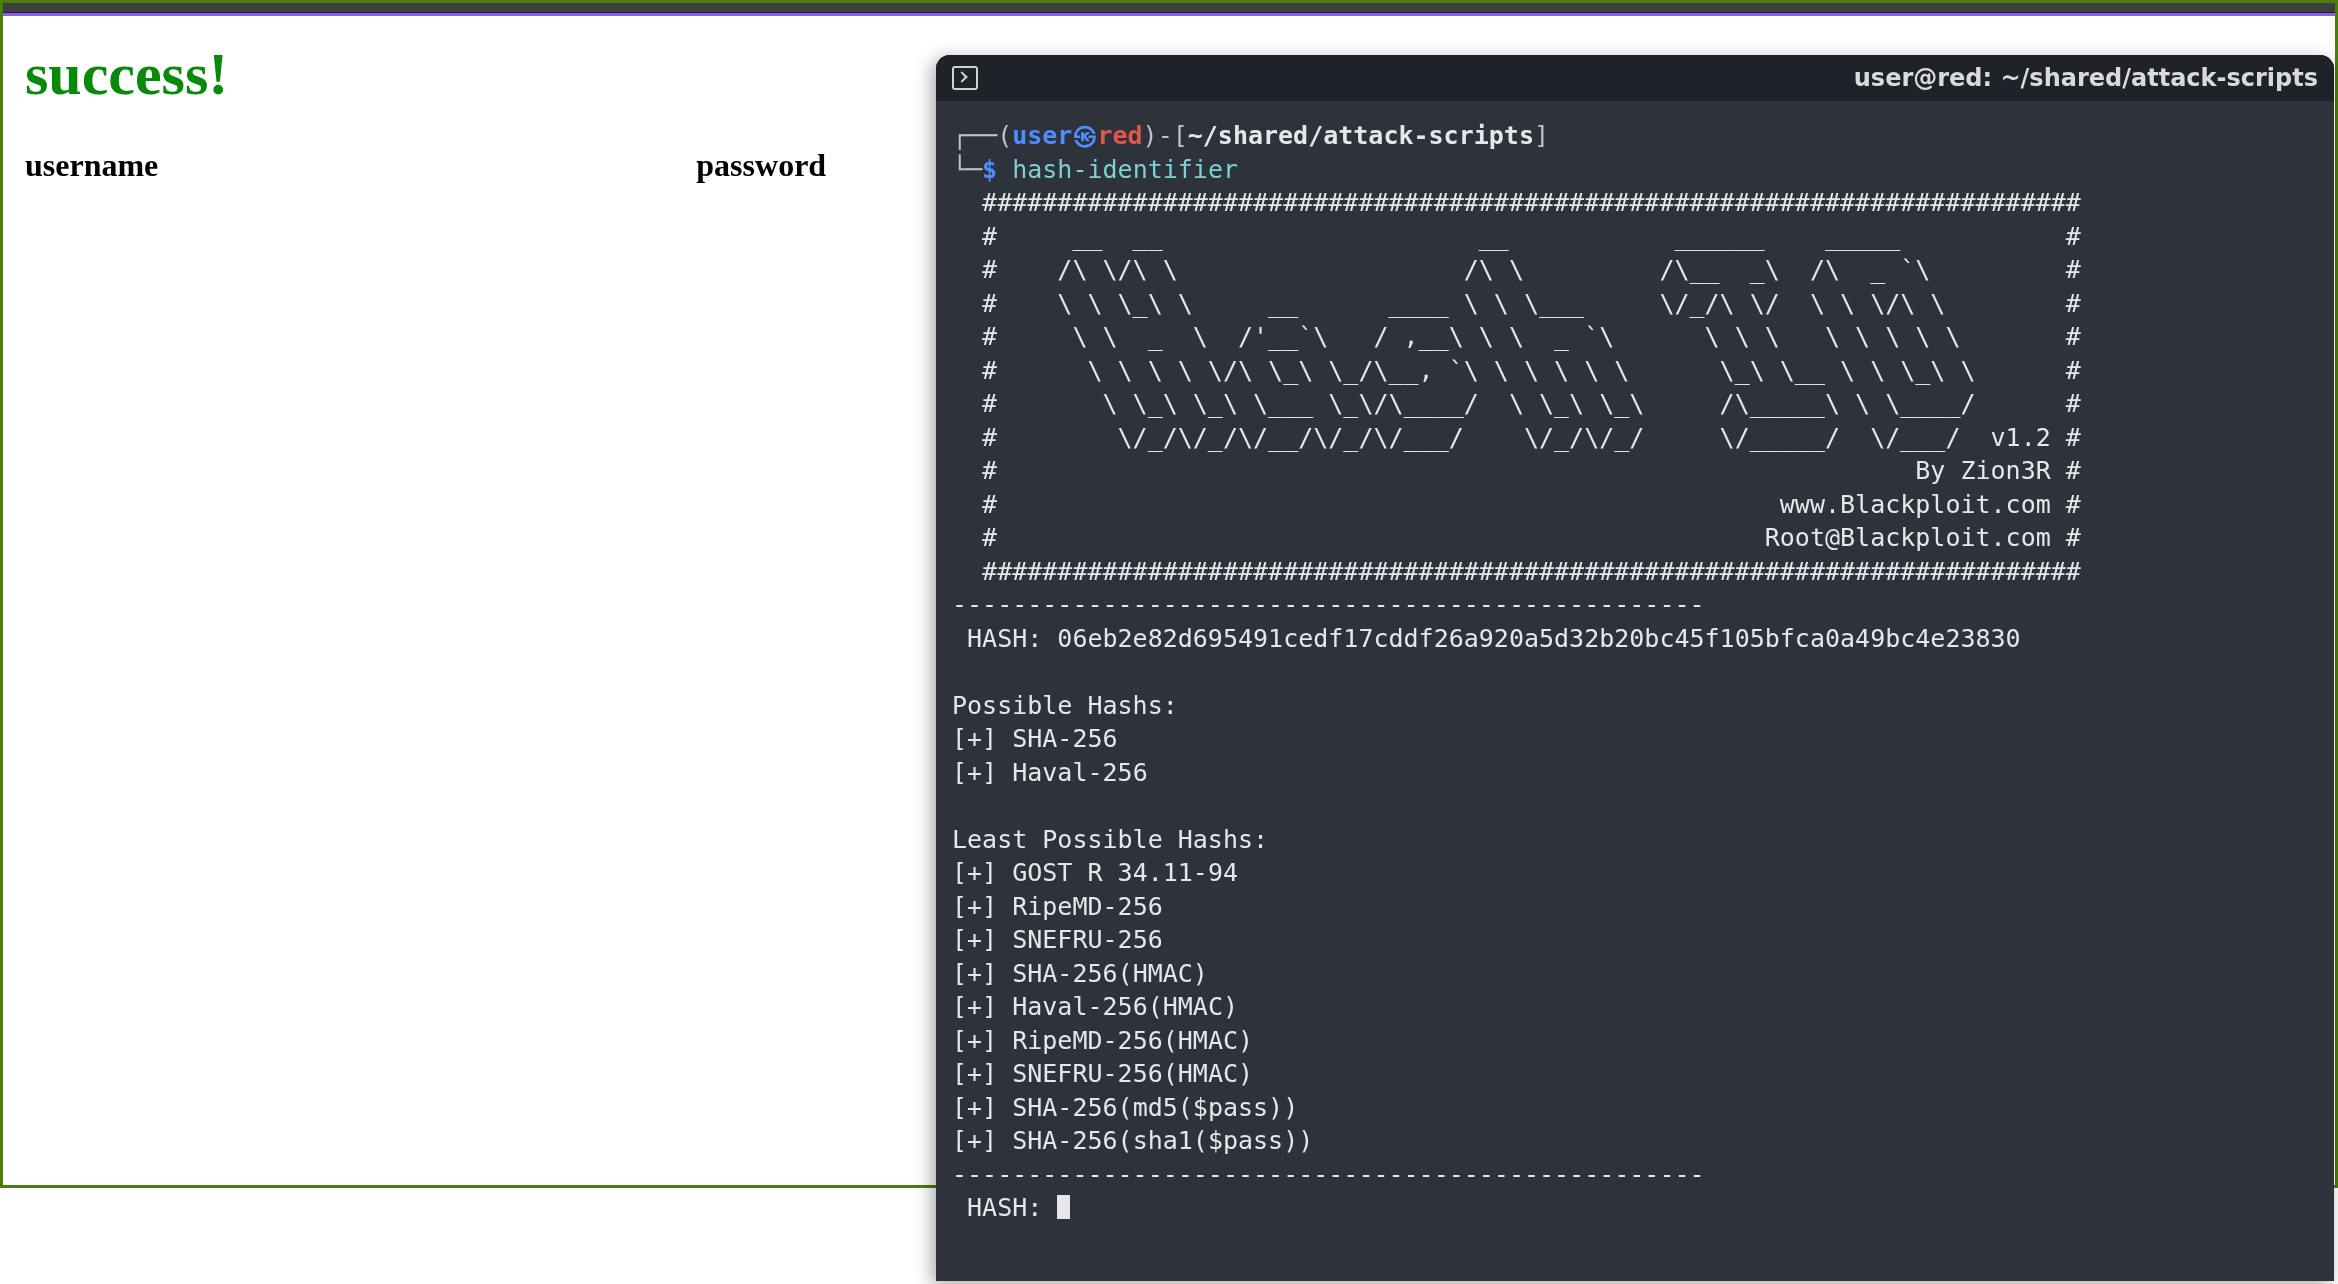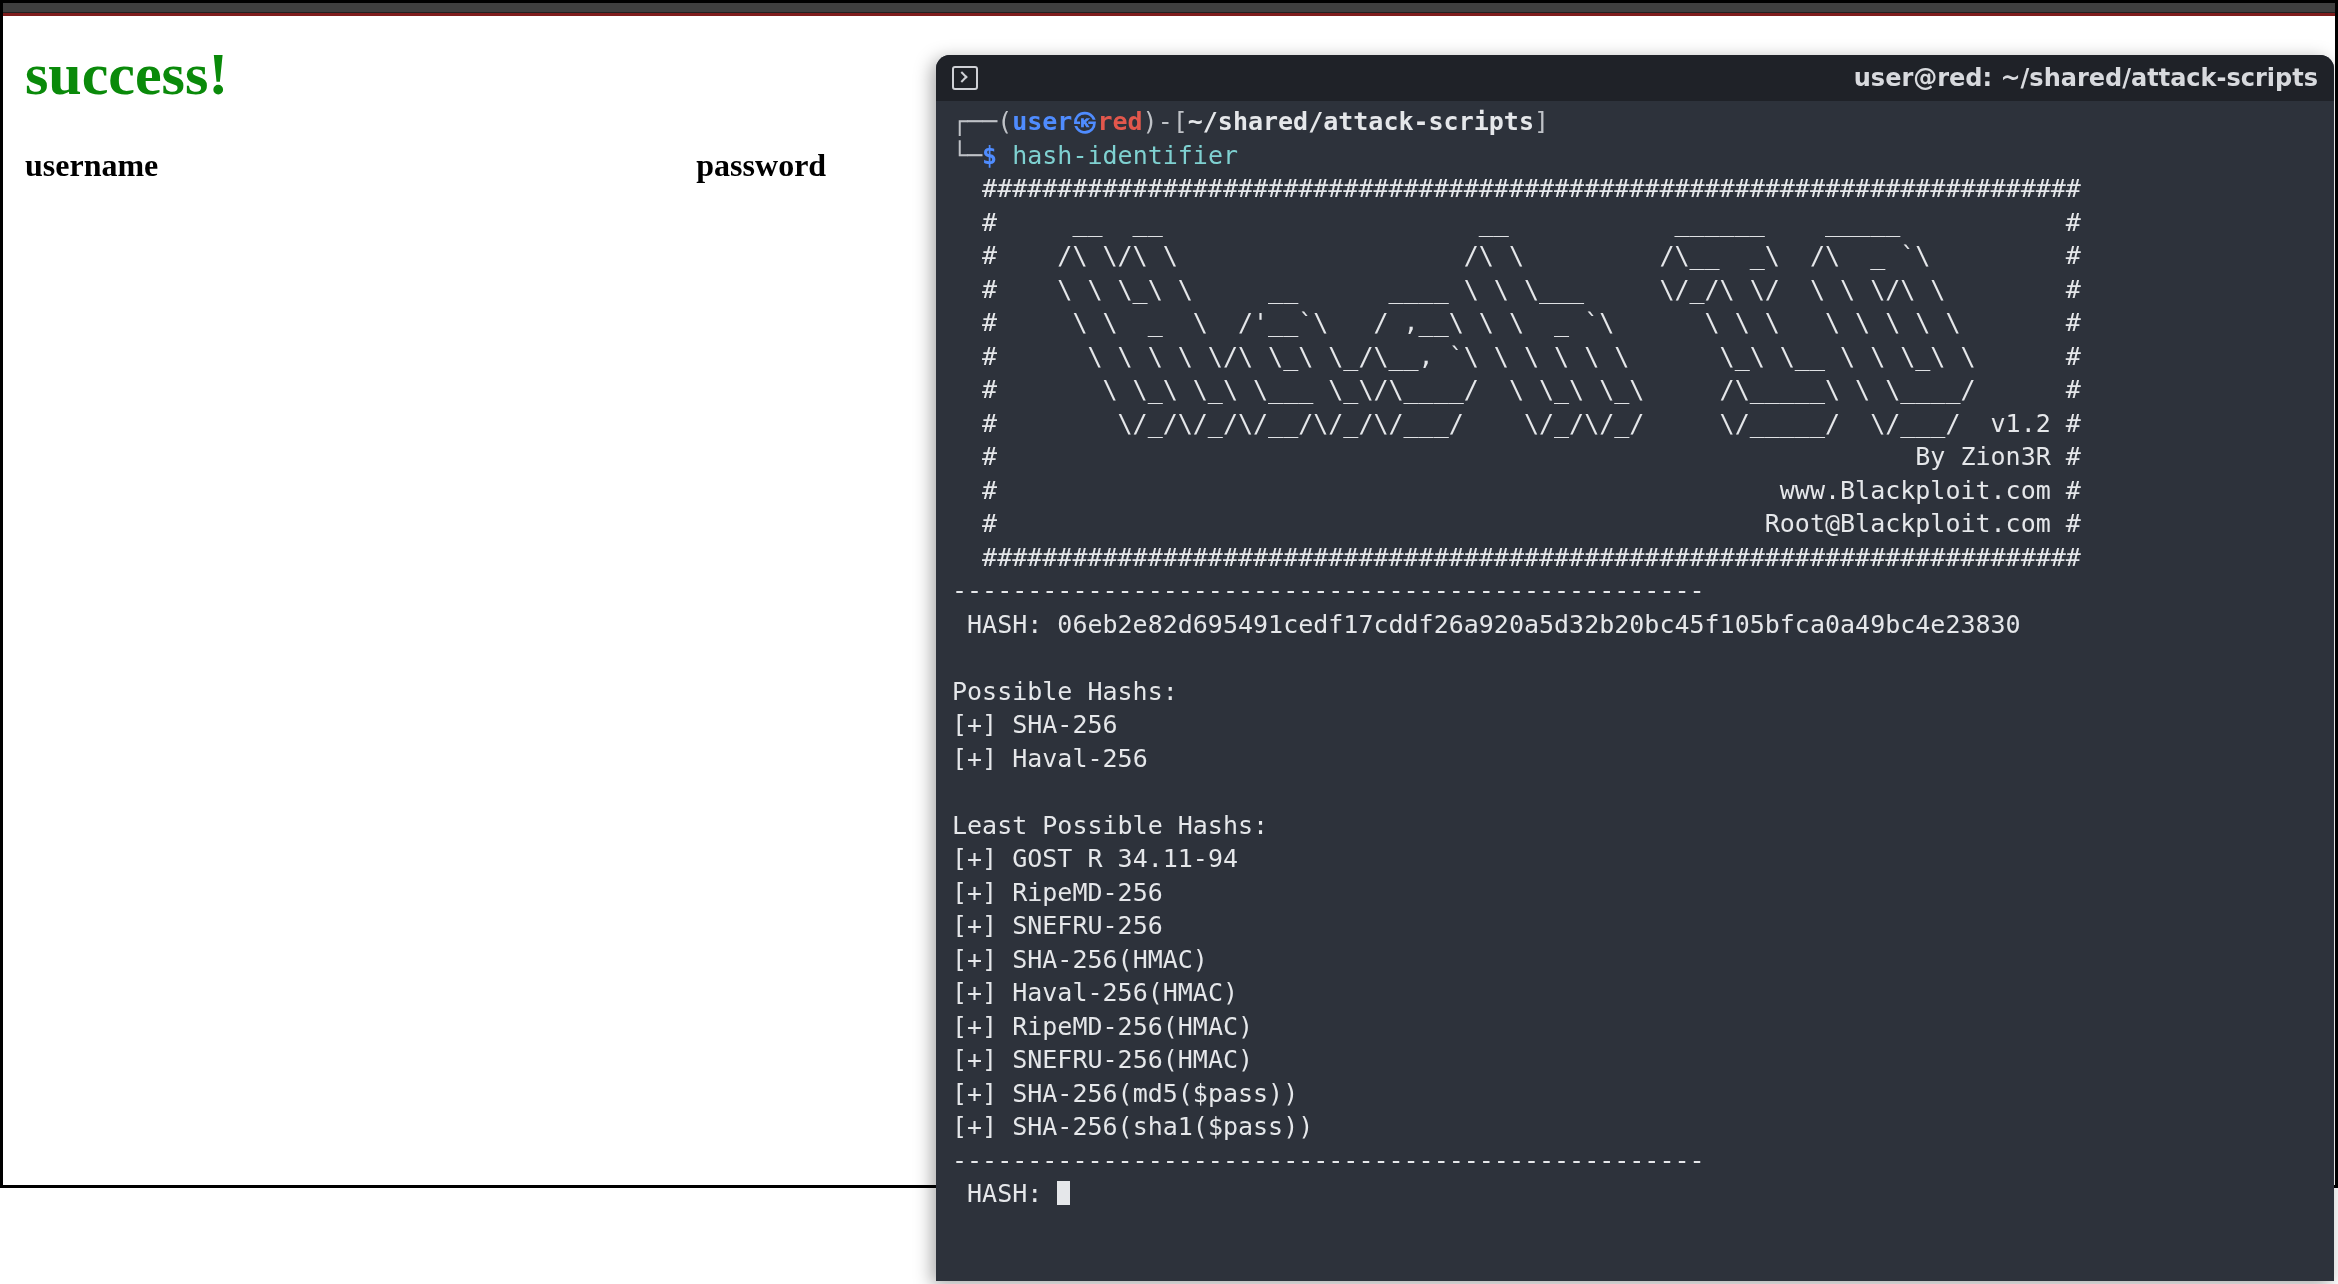--- a/index.html
+++ b/index.html
@@ -4,24 +4,24 @@
 <style>
   * { box-sizing: border-box; }
   html, body {
     margin: 0; padding: 0;
     width: 2338px; height: 1284px;
     font-family: Georgia, 'Times New Roman', serif;
     background: #fff;
     overflow: hidden;
   }
   .outer-frame {
-    border: 3px solid #000000;
+    border: 3px solid #4d7c0f;
     width: 2338px; height: 1188px;
     position: relative;
-    background: #7f1d1d;
+    background: #8b5cf6;
   }
   .topbar {
     height: 10px;
     background: #3f3f3f;
     border-bottom: 1px solid #222;
   }
 
   
   .page-area {
     position: absolute;
@@ -64,20 +64,21 @@
     top: 52px;
     left: 933px;
     width: 1398px;
     height: 1226px;
     background: #2d323b;
     border-radius: 14px 14px 0 0;
     box-shadow: -4px 4px 18px rgba(0,0,0,0.35);
     display: flex;
     flex-direction: column;
     overflow: hidden;
+    gap: 14px;
   }
   .term-titlebar {
     height: 46px;
     background: #1f2228;
     display: flex;
     align-items: center;
     justify-content: space-between;
     padding: 0 16px;
     color: #d8dade;
     font-family: "DejaVu Sans", Arial, sans-serif;

